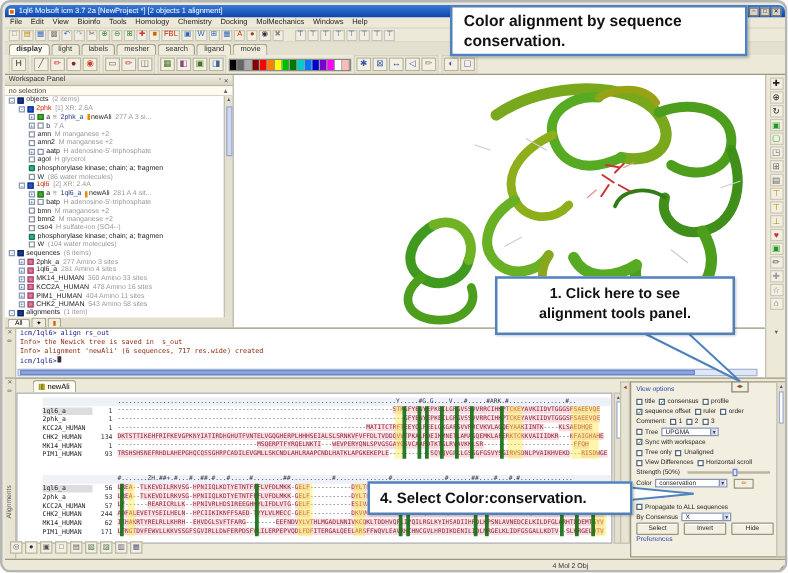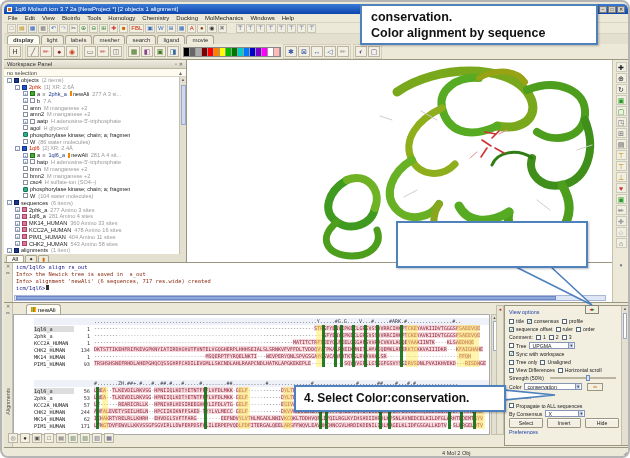--- a/index.html
+++ b/index.html
@@ -723,22 +723,24 @@
     <span id="status-right">4 Mol 2 Obj</span>
     <span id="status-grip">◢</span>
   </div>
 
   <svg class="abs" id="tails">
     <polygon points="512,264 548,264 590,303" fill="#ffffff" stroke="#4f81bd" stroke-width="1.6"></polygon>
     <polygon points="502,388 502,398 553,393" fill="#ffffff" stroke="#4f81bd" stroke-width="1.6"></polygon>
   </svg>
 
   <div class="callout" id="c1">
+    <div>Color alignment by sequence</div>
     <div>conservation.</div>
-    <div>Color alignment by sequence</div>
   </div>
   <div class="callout" id="c2">
+    <div>1. Click here to see</div>
+    <div>alignment tools panel.</div>
   </div>
   <div class="callout" id="c3">
     <span>4. Select Color:conservation.</span>
   </div>
 
 </div>
 
 </body></html>

